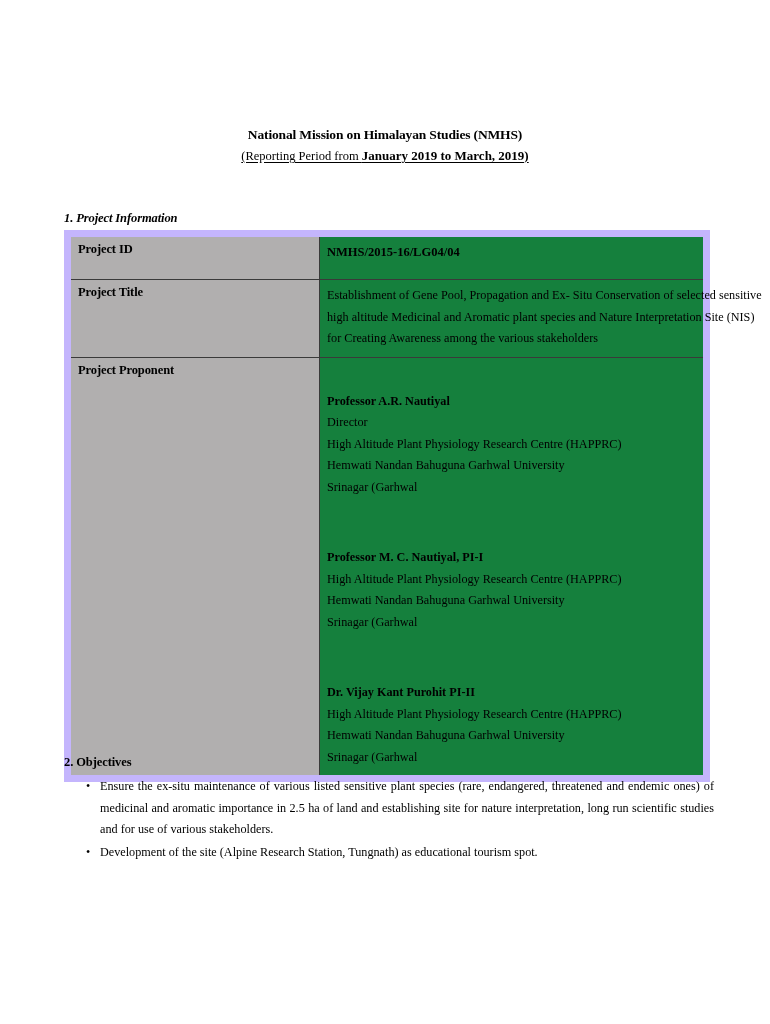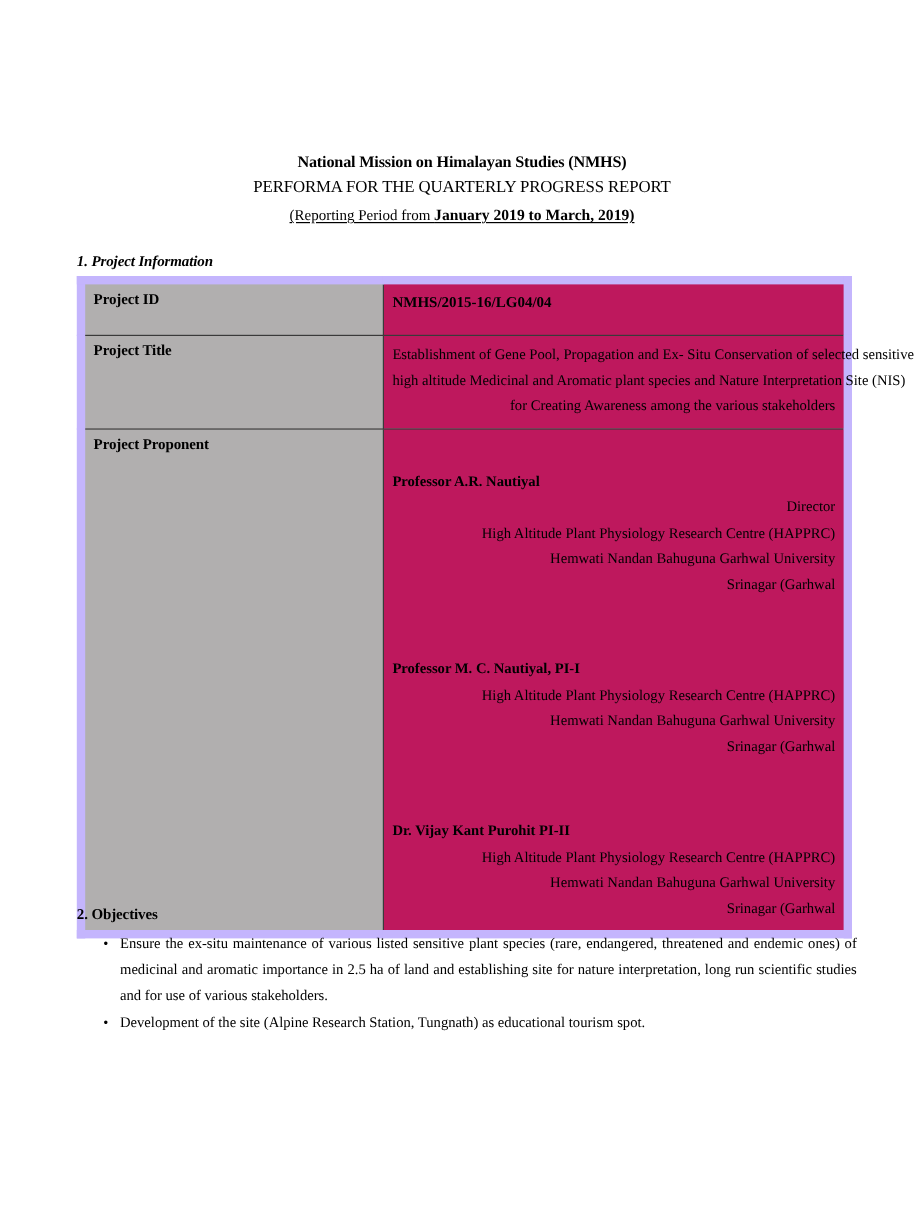--- a/index.html
+++ b/index.html
@@ -87,31 +87,30 @@
     padding: 5px 7px 7px 7px;
   }
   .info-table td.label-cell {
     width: 234px;
     background: #b1afaf;
     font-weight: bold;
     font-size: 12.5px;
     letter-spacing: -0.1px;
   }
   .info-table td.value-cell {
-    background: #be185d;
+    background: #15803d;
     font-size: 12.2px;
   }
   .row-id td { height: 30px; }
   .row-title td { height: 62px; }
   .row-proponent td { height: 362px; }
 
   .value-line {
     line-height: 21.5px;
     white-space: nowrap;
-    text-align: right;
   }
   .person-name {
     font-weight: bold;
     line-height: 21.5px;
     white-space: nowrap;
     margin-top: 28px;
   }
   .person-block { margin-bottom: 0; }
   .block-gap { height: 21px; }
   .id-value {
@@ -147,21 +146,20 @@
   }
   .objectives li.single-line { text-align: left; }
 </style>
 </head>
 <body>
 
 <div class="page">
 
   <div class="doc-header">
     <div class="title-line-1">National Mission on Himalayan Studies (NMHS)</div>
-    <div class="title-line-2">PERFORMA FOR THE QUARTERLY PROGRESS REPORT</div>
     <div class="title-line-3">
       <span class="underliner"><span>(Reporting Period from </span><span class="period-strong">January 2019  to March, 2019)</span></span>
     </div>
   </div>
 
   <div class="section-heading" id="sec-project-info">1. Project Information</div>
 
   <table class="info-table">
     <tbody>
       <tr class="row-id">

